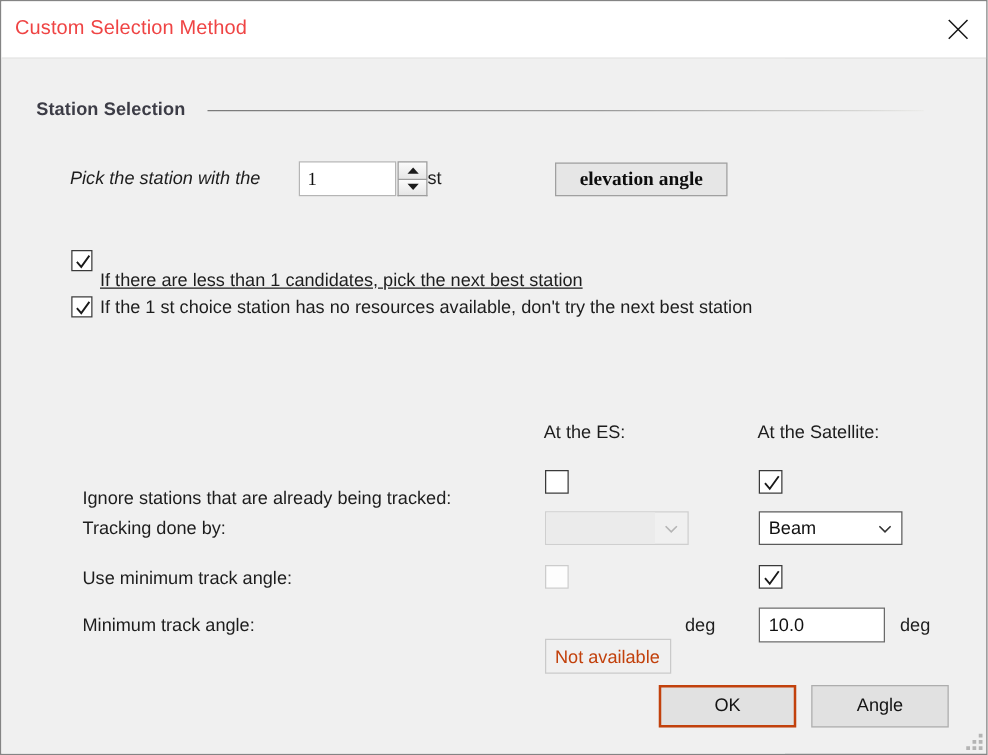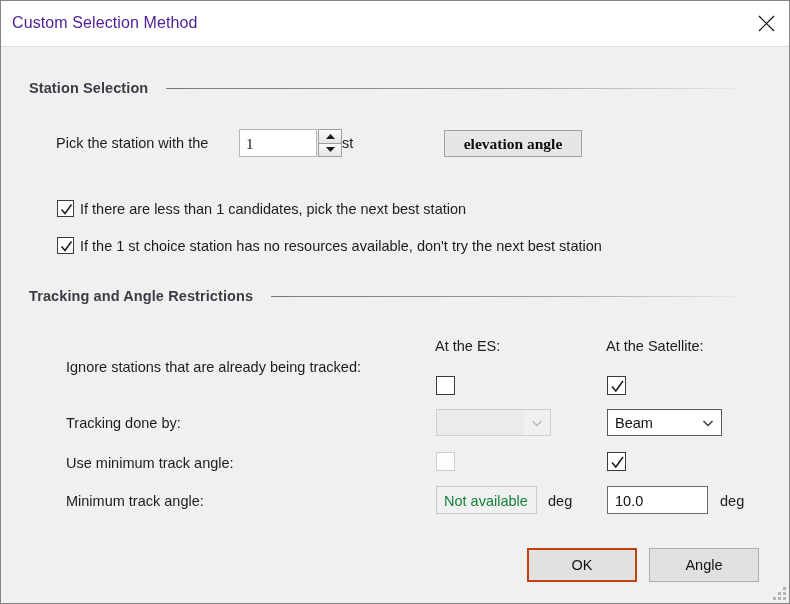--- a/index.html
+++ b/index.html
@@ -30,21 +30,21 @@
     height: 46px;
     background: #ffffff;
     border-bottom: 1px solid #dededd;
     box-sizing: border-box;
   }
   .title-text {
     position: absolute;
     left: 11px;
     top: 13px;
     font-size: 16px;
-    color: #4c1d95;
+    color: #ef4444;
     letter-spacing: 0.1px;
     white-space: nowrap;
   }
   .close-btn {
     position: absolute;
     right: 0; top: 0;
     width: 46px;
     height: 45px;
     display: flex;
     align-items: center;
@@ -221,21 +221,22 @@
     font-size: 14.5px;
     color: #111111;
     padding: 3px 0 0 7px;
     line-height: 22px;
     white-space: nowrap;
     overflow: hidden;
   }
   .tfield.disabled {
     border-color: #cacaca;
     background: #f0f0f0;
-    color: #15803d;
+    color: #c2410c;
+    margin-top: 25px;
   }
 
   
   .dlg-btn {
     position: absolute;
     box-sizing: border-box;
     width: 110px;
     height: 34px;
     border: 1px solid #adadad;
     background: #e1e1e1;
@@ -281,21 +282,21 @@
     </div>
   </div>
 
   <div class="content">
 
     <div class="section-head" style="left:28px; top:33px; width:710px;">
       <span class="lbl">Station Selection</span>
       <span class="section-rule" style="flex:1;"></span>
     </div>
 
-    <div class="lbl-txt" style="left:55px; top:88px;">Pick the station with the</div>
+    <div class="lbl-txt" style="left:55px; top:88px;font-style:italic;">Pick the station with the</div>
 
     <div class="spin-wrap" style="left:238px; top:82px;">
       <div class="spin-field">1</div>
       <div class="spin-btns">
         <div class="spin-btn up">
           <svg width="11" height="7" viewBox="0 0 11 7">
               <polygon points="5.5,1 10,6 1,6" fill="#1a1a1a"></polygon>
             </svg>
         </div>
         <div class="spin-btn down">
@@ -308,38 +309,34 @@
 
     <div class="lbl-txt" style="left:341px; top:88px;">st</div>
 
     <div class="chip-btn" style="left:443px; top:83px; width:138px;">elevation angle</div>
 
     <div class="cbox" style="left:56px; top:153px;">
       <svg width="15" height="16" viewBox="0 0 15 16">
           <polyline points="2.5,8.5 6,12.5 12.5,3.5" fill="none" stroke="#1a1a1a" stroke-width="1.5"></polyline>
         </svg>
     </div>
-    <div class="cb-row-label" style="left:79px; top:154px;">If there are less than 1 candidates, pick the next best station</div>
+    <div class="cb-row-label" style="left:79px; top:170px;text-decoration:underline;">If there are less than 1 candidates, pick the next best station</div>
 
     <div class="cbox" style="left:56px; top:190px;">
       <svg width="15" height="16" viewBox="0 0 15 16">
           <polyline points="2.5,8.5 6,12.5 12.5,3.5" fill="none" stroke="#1a1a1a" stroke-width="1.5"></polyline>
         </svg>
     </div>
     <div class="cb-row-label" style="left:79px; top:191px;">If the 1 st choice station has no resources available, don't try the next best station</div>
 
-    <div class="section-head" style="left:28px; top:241px; width:710px;">
-      <span class="lbl">Tracking and Angle Restrictions</span>
-      <span class="section-rule" style="flex:1;"></span>
-    </div>
 
     <div class="lbl-txt" style="left:434px; top:291px;">At the ES:</div>
     <div class="lbl-txt" style="left:605px; top:291px;">At the Satellite:</div>
 
-    <div class="lbl-txt" style="left:65px; top:312px;">Ignore stations that are already being tracked:</div>
+    <div class="lbl-txt" style="left:65px; top:344px;">Ignore stations that are already being tracked:</div>
     <div class="cbox" style="left:435px; top:329px; width:19px; height:19px;"></div>
     <div class="cbox" style="left:606px; top:329px; width:19px; height:19px;">
       <svg width="17" height="18" viewBox="0 0 17 18">
           <polyline points="3,9.5 6.8,14 14,4" fill="none" stroke="#1a1a1a" stroke-width="1.5"></polyline>
         </svg>
     </div>
 
     <div class="lbl-txt" style="left:65px; top:368px;text-align:right;">Tracking done by:</div>
     <div class="combo disabled" style="left:435px; top:362px; width:115px;">
       <span class="combo-val"></span>

